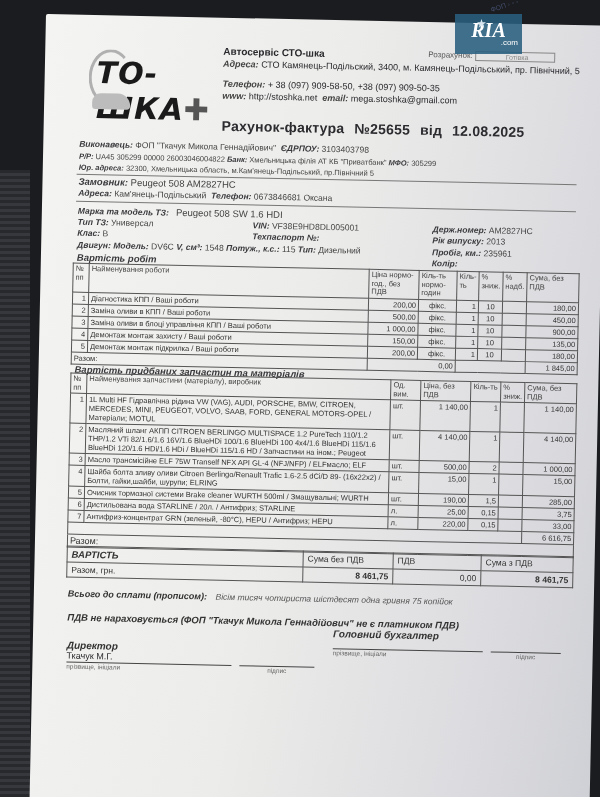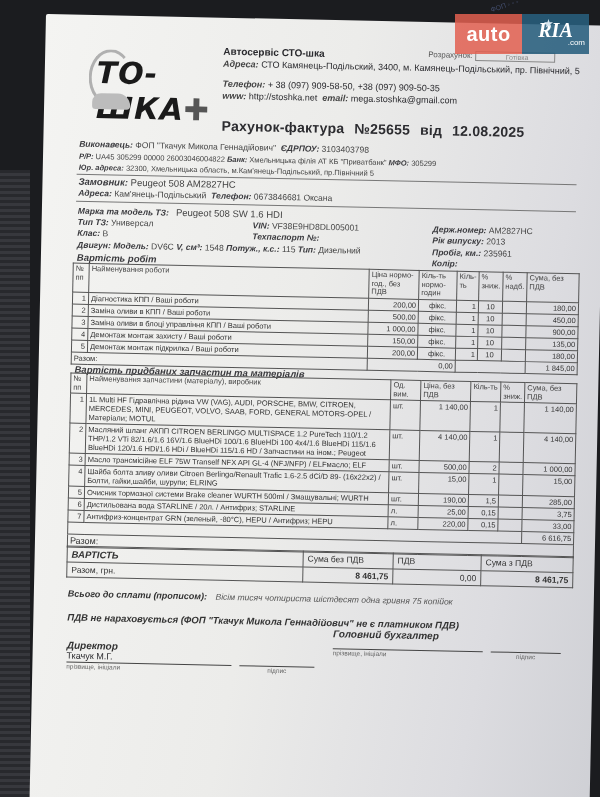--- a/index.html
+++ b/index.html
@@ -372,19 +372,18 @@
         </div>
       </div>
     </div>
 
   </div>
 </div>
 
 <div class="stamp">ФОП ◦ ◦ ◦</div>
 
 <div class="watermark">
-  <div class="wm-auto">auto</div>
   <div class="wm-ria">
     <span class="star">★</span>
     <span>RIA</span>
     <span class="dom">.com</span>
   </div>
 </div>
 
 </body></html>

